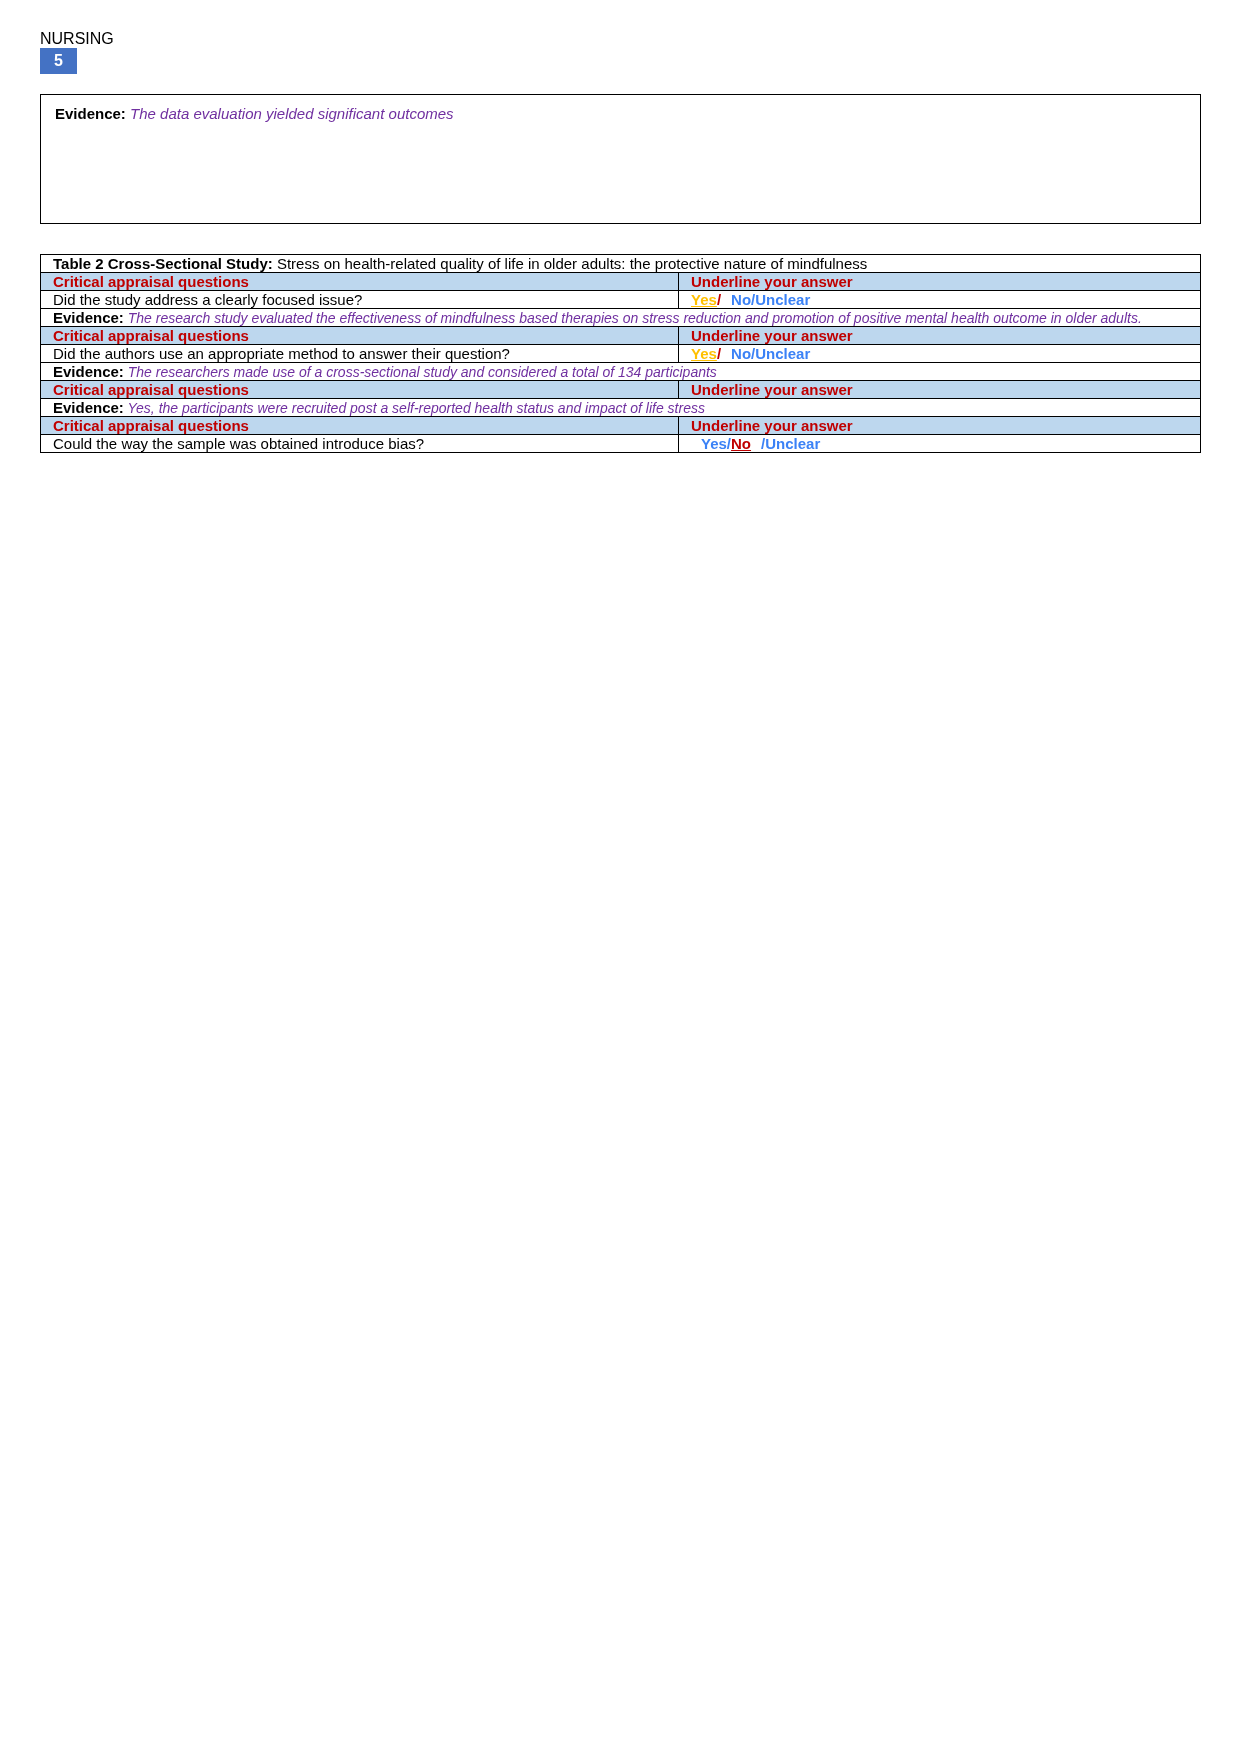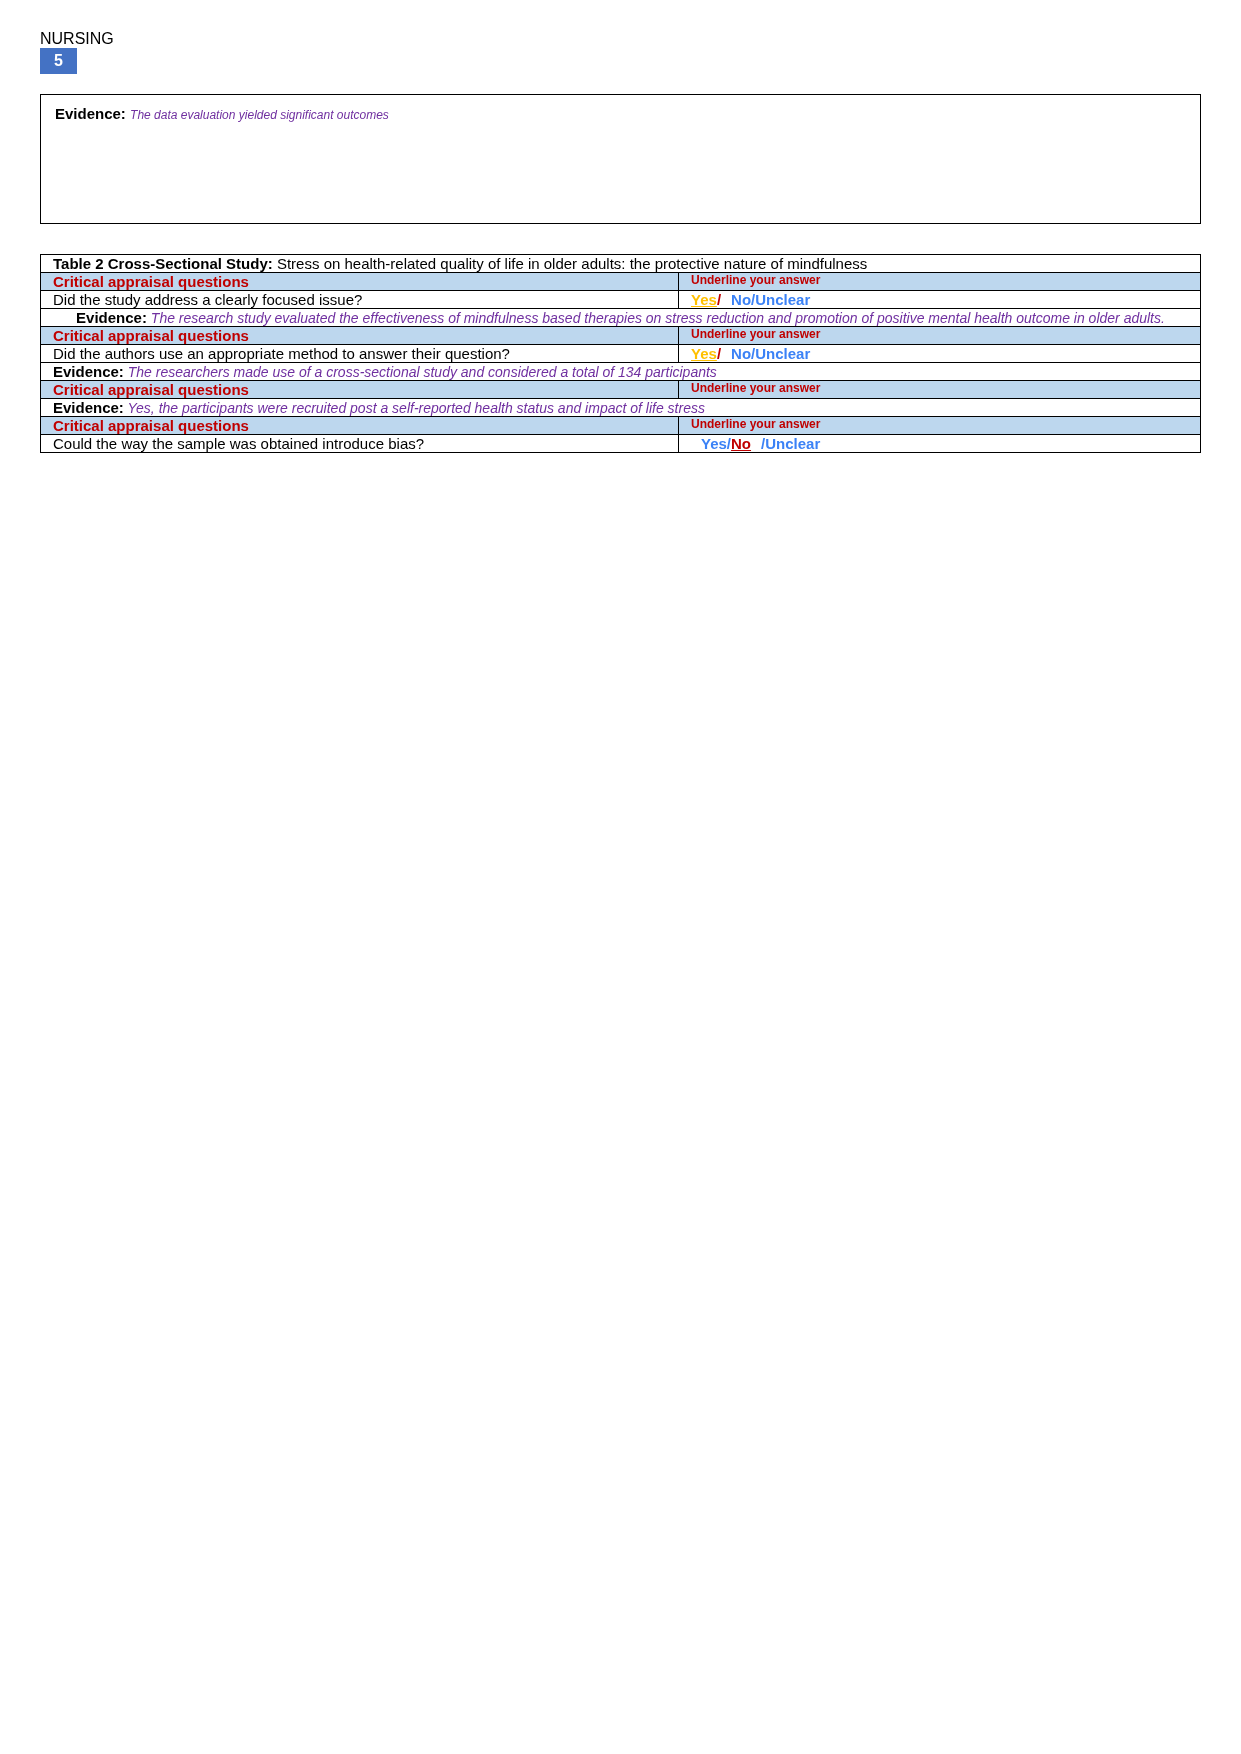--- a/index.html
+++ b/index.html
@@ -50,21 +50,21 @@
     }
 
     .evidence-label {
       font-weight: bold;
       font-size: 15px;
     }
 
     .evidence-text {
       font-style: italic;
       color: #7030a0;
-      font-size: 12px;
+      font-size: 15px;
     }
 
     .main-table {
       width: 100%;
       border-collapse: collapse;
       margin-bottom: 30px;
     }
 
     .main-table td, .main-table th {
       border: 1.5px solid #000;
@@ -94,21 +94,21 @@
       font-weight: bold;
       color: #c00000;
       font-size: 15px;
       width: 55%;
     }
 
     .col-header-right {
       background-color: #bdd7ee;
       font-weight: bold;
       color: #c00000;
-      font-size: 12px;
+      font-size: 15px;
       width: 45%;
     }
 
     .question-cell {
       font-size: 15px;
       color: #000;
       vertical-align: middle;
     }
 
     .answer-cell {
@@ -188,21 +188,21 @@
   </tr>
 
   <tr>
     <td class="question-cell">Did the study address a clearly focused issue?</td>
     <td class="answer-cell">
       <span class="answer-yes">Yes</span><span class="answer-slash">/</span><span class="answer-no-plain">No/Unclear</span>
     </td>
   </tr>
 
   <tr>
-    <td colspan="2" class="evidence-row-cell" style="min-height: 140px; text-align: center;">
+    <td colspan="2" class="evidence-row-cell" style="min-height: 140px;">
       <span class="evidence-row-inner-bold">Evidence:</span>
       <span class="evidence-row-italic-purple"> <span>The research study evaluated the effectiveness of mindfulness based therapies on stress reduction and promotion of positive mental health outcome in older adults.</span></span>
     </td>
   </tr>
 
   <tr>
     <td class="col-header-left">Critical appraisal questions</td>
     <td class="col-header-right">Underline your answer</td>
   </tr>
 

